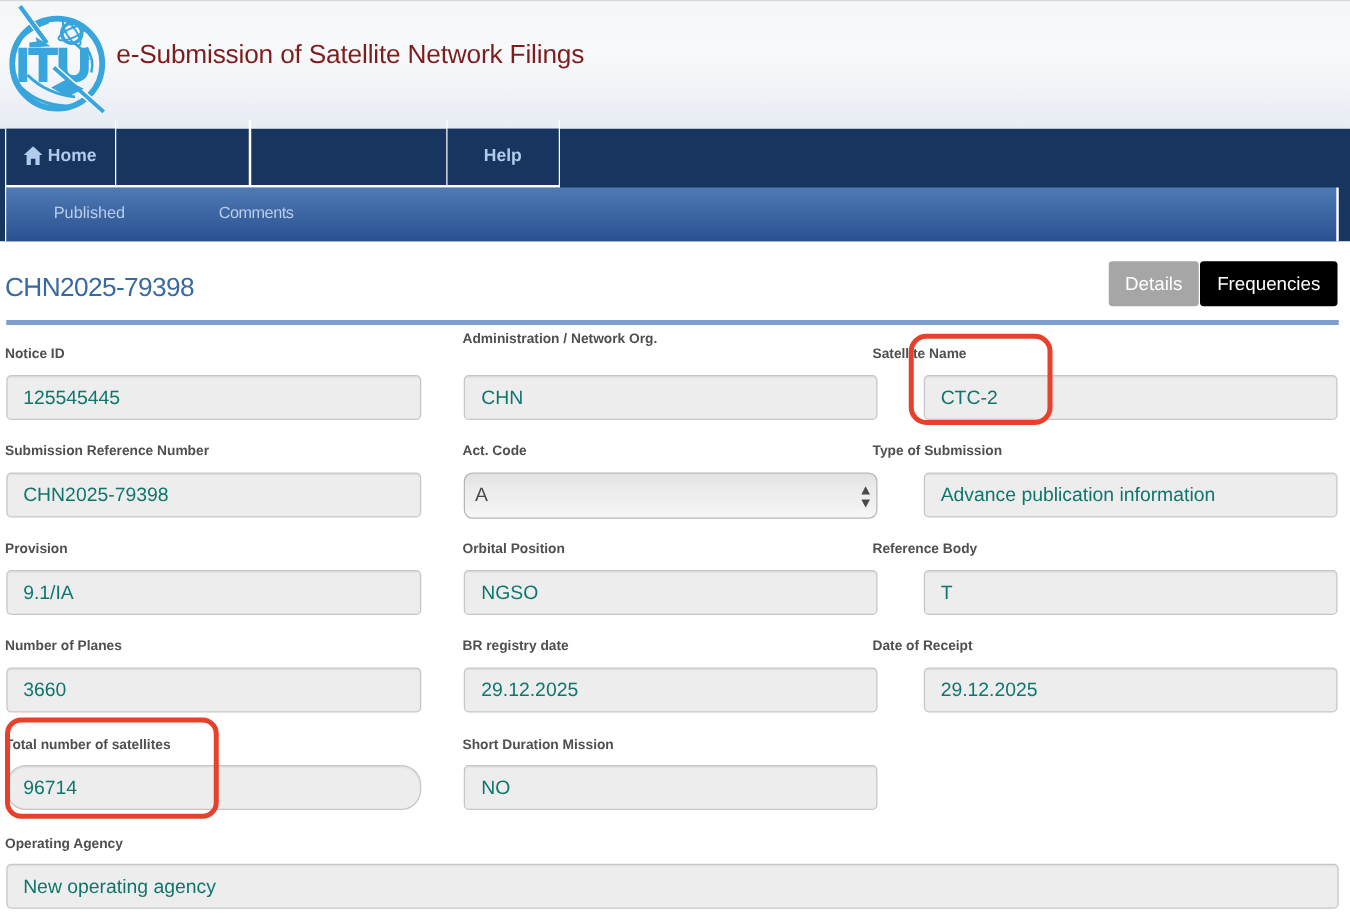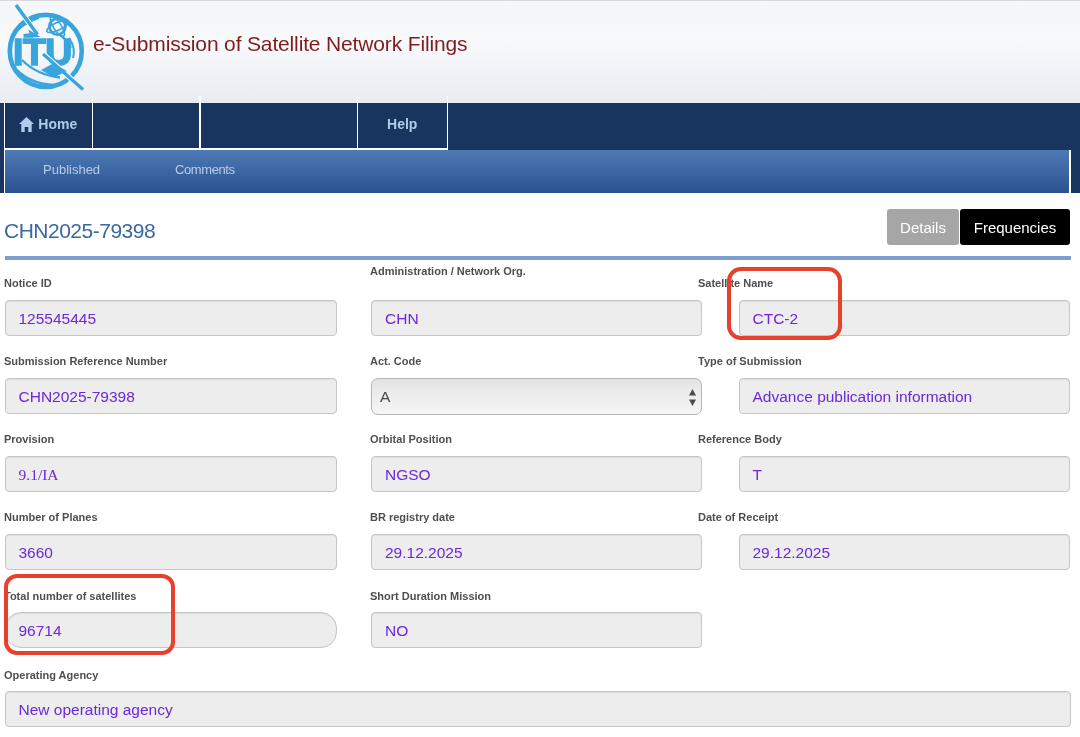--- a/index.html
+++ b/index.html
@@ -27,21 +27,21 @@
   .sublink{top:53.5px;height:39px;display:flex;align-items:center;color:#b9cce9;font-size:13px;z-index:6;}
   
   .pagetitle{left:4px;top:219px;font-size:21px;color:#38699f;letter-spacing:-0.5px;}
   .btn{top:209px;height:36px;color:#fff;font-size:15px;display:flex;align-items:center;
     justify-content:center;border-radius:3px;z-index:2;}
   .btn.gray{left:887px;width:72px;background:#a6a6a6;}
   .btn.blue{left:960px;width:110px;background:#000000;}
   .bluehr{left:4.5px;top:256px;width:1066.5px;height:3.5px;background:#7d9ecf;}
   .lbl{font-size:11px;font-weight:bold;color:#4f4f4f;white-space:nowrap;}
   .inp{height:33px;padding-top:1px;background:#ededed;border:1px solid #c6c6c6;border-radius:4px;box-shadow:inset 0 1px 1px rgba(0,0,0,0.07);
-    font-size:15.5px;color:#6d28d9;line-height:34px;padding-left:13px;box-sizing:content-box;}
+    font-size:15.5px;color:#0f766e;line-height:34px;padding-left:13px;box-sizing:content-box;}
   .c1{left:4.5px;width:317px;}
   .c2{left:371px;width:316px;}
   .c3{left:738.5px;width:316px;}
   .lc1{left:4px;}  .lc2{left:370px;} .lc3{left:698px;}
   .redbox{border:4px solid #e8402a;border-radius:14px;z-index:10;}
   .selbox{left:371px;width:331px;height:37px;border-radius:7px;border:1px solid #b5b5b5;
     background:linear-gradient(#e1e1e1,#ebebeb 30%,#f0f0f0 70%,#f7f7f7);
     box-sizing:border-box;font-size:15.5px;color:#4a4a4a;line-height:35px;padding-left:8px;}
 </style>
 </head>
@@ -115,21 +115,21 @@
     <svg width="7" height="17" viewBox="0 0 7 17" style="position:absolute;left:317px;top:10px;">
       <path d="M3.5 0 L7 6.5 L0 6.5 Z" fill="#4a4a4a"></path>
       <path d="M3.5 17 L7 10.5 L0 10.5 Z" fill="#4a4a4a"></path>
     </svg>
   </div>
   <div class="abs inp c3" style="top:378px;">Advance publication information</div>
 
   <div class="abs lbl lc1" style="top:433px;">Provision</div>
   <div class="abs lbl lc2" style="top:433px;">Orbital Position</div>
   <div class="abs lbl lc3" style="top:433px;">Reference Body</div>
-  <div class="abs inp c1" style="top:456px;font-family:Liberation Serif, serif;">9.1/IA</div>
+  <div class="abs inp c1" style="top:456px;">9.1/IA</div>
   <div class="abs inp c2" style="top:456px;">NGSO</div>
   <div class="abs inp c3" style="top:456px;">T</div>
 
   <div class="abs lbl lc1" style="top:511px;">Number of Planes</div>
   <div class="abs lbl lc2" style="top:511px;">BR registry date</div>
   <div class="abs lbl lc3" style="top:511px;">Date of Receipt</div>
   <div class="abs inp c1" style="top:534px;">3660</div>
   <div class="abs inp c2" style="top:534px;">29.12.2025</div>
   <div class="abs inp c3" style="top:534px;">29.12.2025</div>
 

